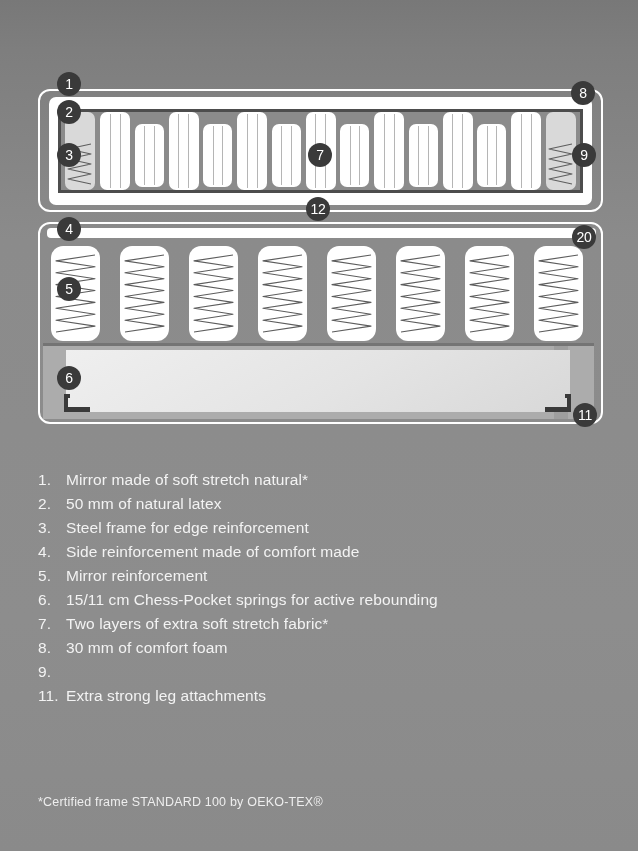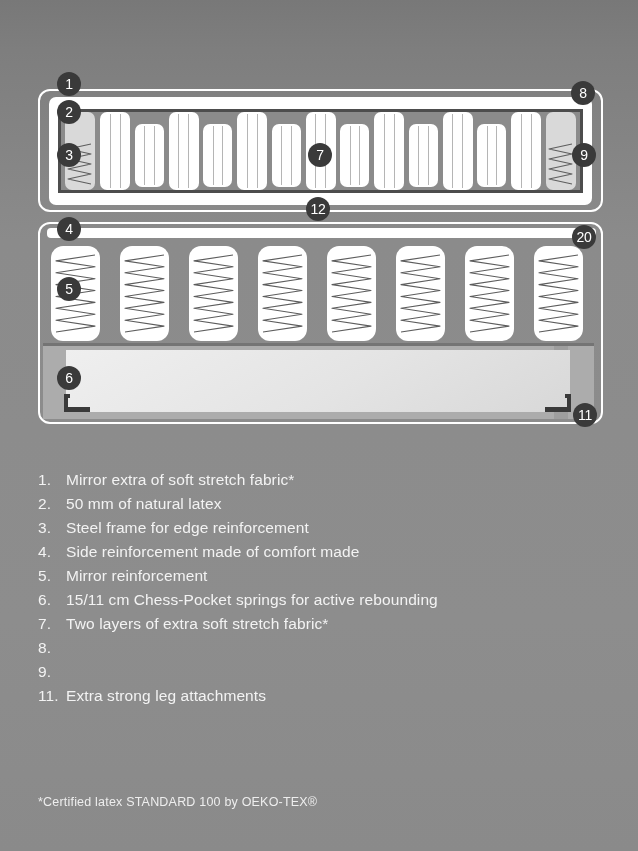--- a/index.html
+++ b/index.html
@@ -215,21 +215,21 @@
   <div class="badge" style="left:308px;top:143px">7</div>
   <div class="badge" style="left:571px;top:81px">8</div>
   <div class="badge" style="left:572px;top:143px">9</div>
   <div class="badge" style="left:572px;top:225px">20</div>
   <div class="badge" style="left:573px;top:403px">11</div>
   <div class="badge" style="left:306px;top:197px">12</div>
 
   <div class="legend" id="legend">
       <div class="legend-row">
         <span class="legend-num">1.</span>
-        <span class="legend-text">Mirror extra of soft stretch fabric*</span>
+        <span class="legend-text">Mirror made of soft stretch natural*</span>
       </div>
       <div class="legend-row">
         <span class="legend-num">2.</span>
         <span class="legend-text">50 mm of natural latex</span>
       </div>
       <div class="legend-row">
         <span class="legend-num">3.</span>
         <span class="legend-text">Steel frame for edge reinforcement</span>
       </div>
       <div class="legend-row">
@@ -243,24 +243,25 @@
       <div class="legend-row">
         <span class="legend-num">6.</span>
         <span class="legend-text">15/11 cm Chess-Pocket springs for active rebounding</span>
       </div>
       <div class="legend-row">
         <span class="legend-num">7.</span>
         <span class="legend-text">Two layers of extra soft stretch fabric*</span>
       </div>
       <div class="legend-row">
         <span class="legend-num">8.</span>
+        <span class="legend-text">30 mm of comfort foam</span>
       </div>
       <div class="legend-row">
         <span class="legend-num">9.</span>
       </div>
       <div class="legend-row">
         <span class="legend-num">11.</span>
         <span class="legend-text">Extra strong leg attachments</span>
       </div>
     </div>
 
-  <div class="footnote">*Certified latex STANDARD 100 by OEKO-TEX®</div>
+  <div class="footnote">*Certified frame STANDARD 100 by OEKO-TEX®</div>
 </div>
 
 </body></html>

